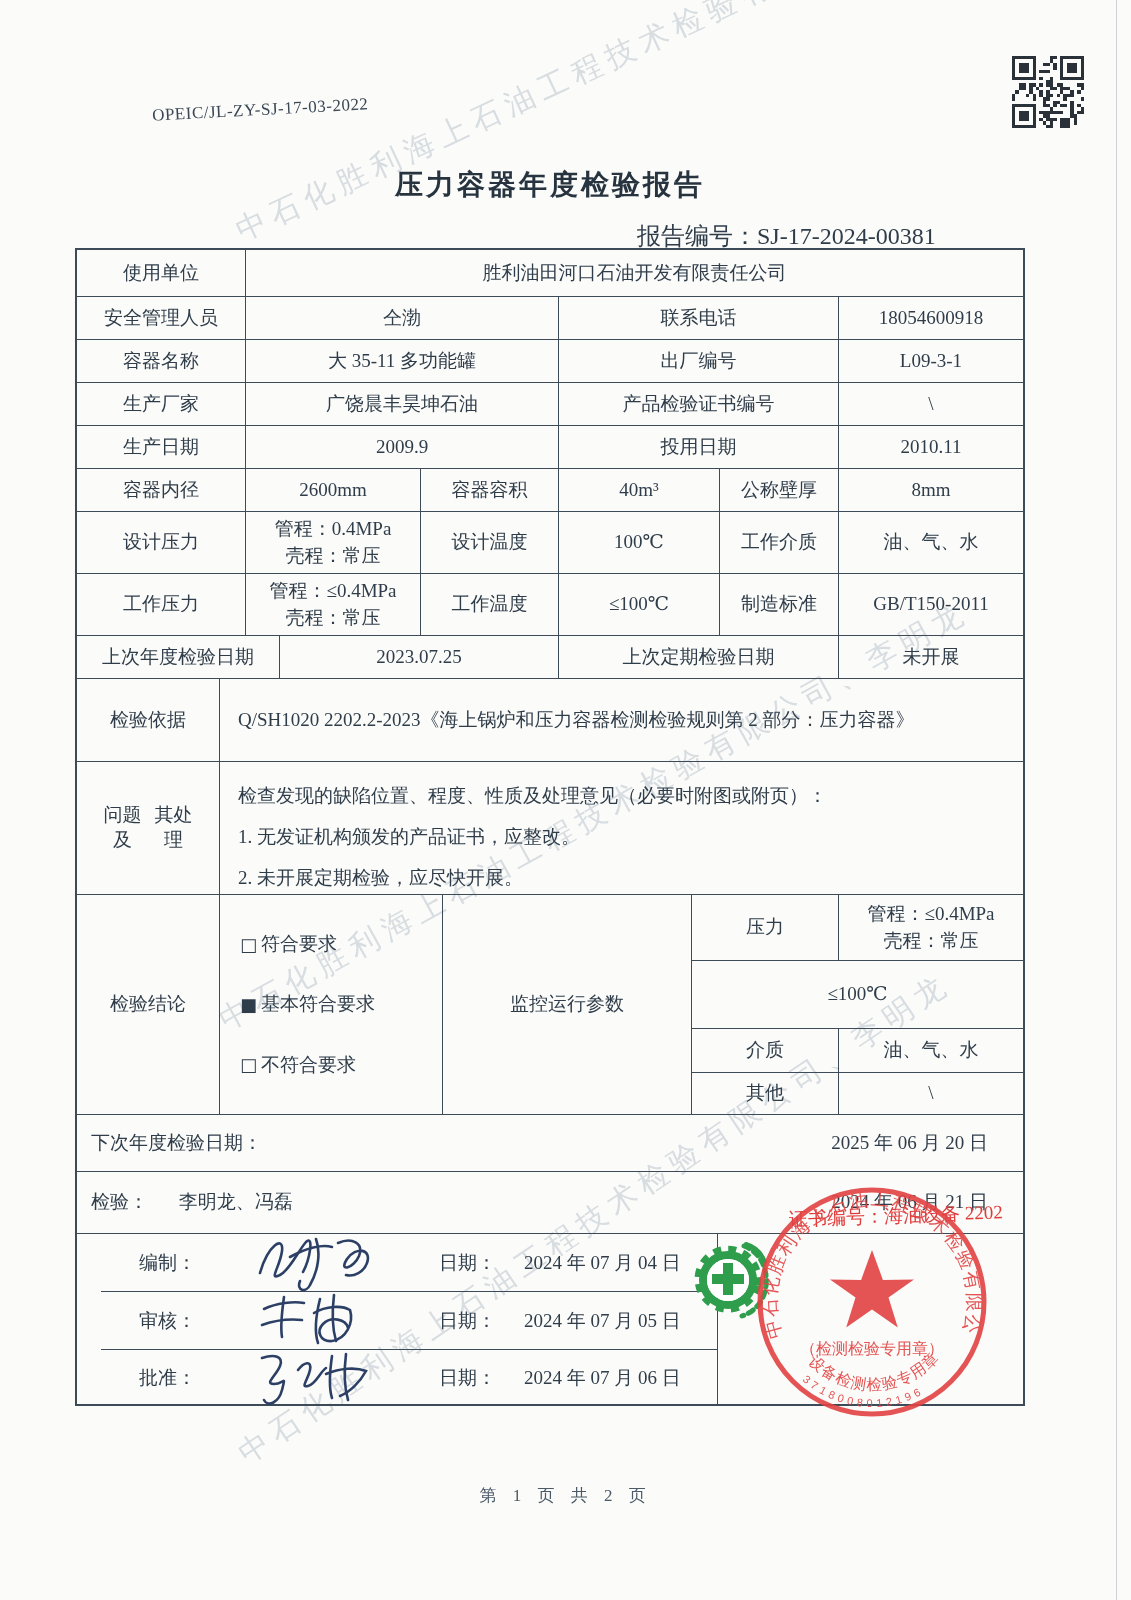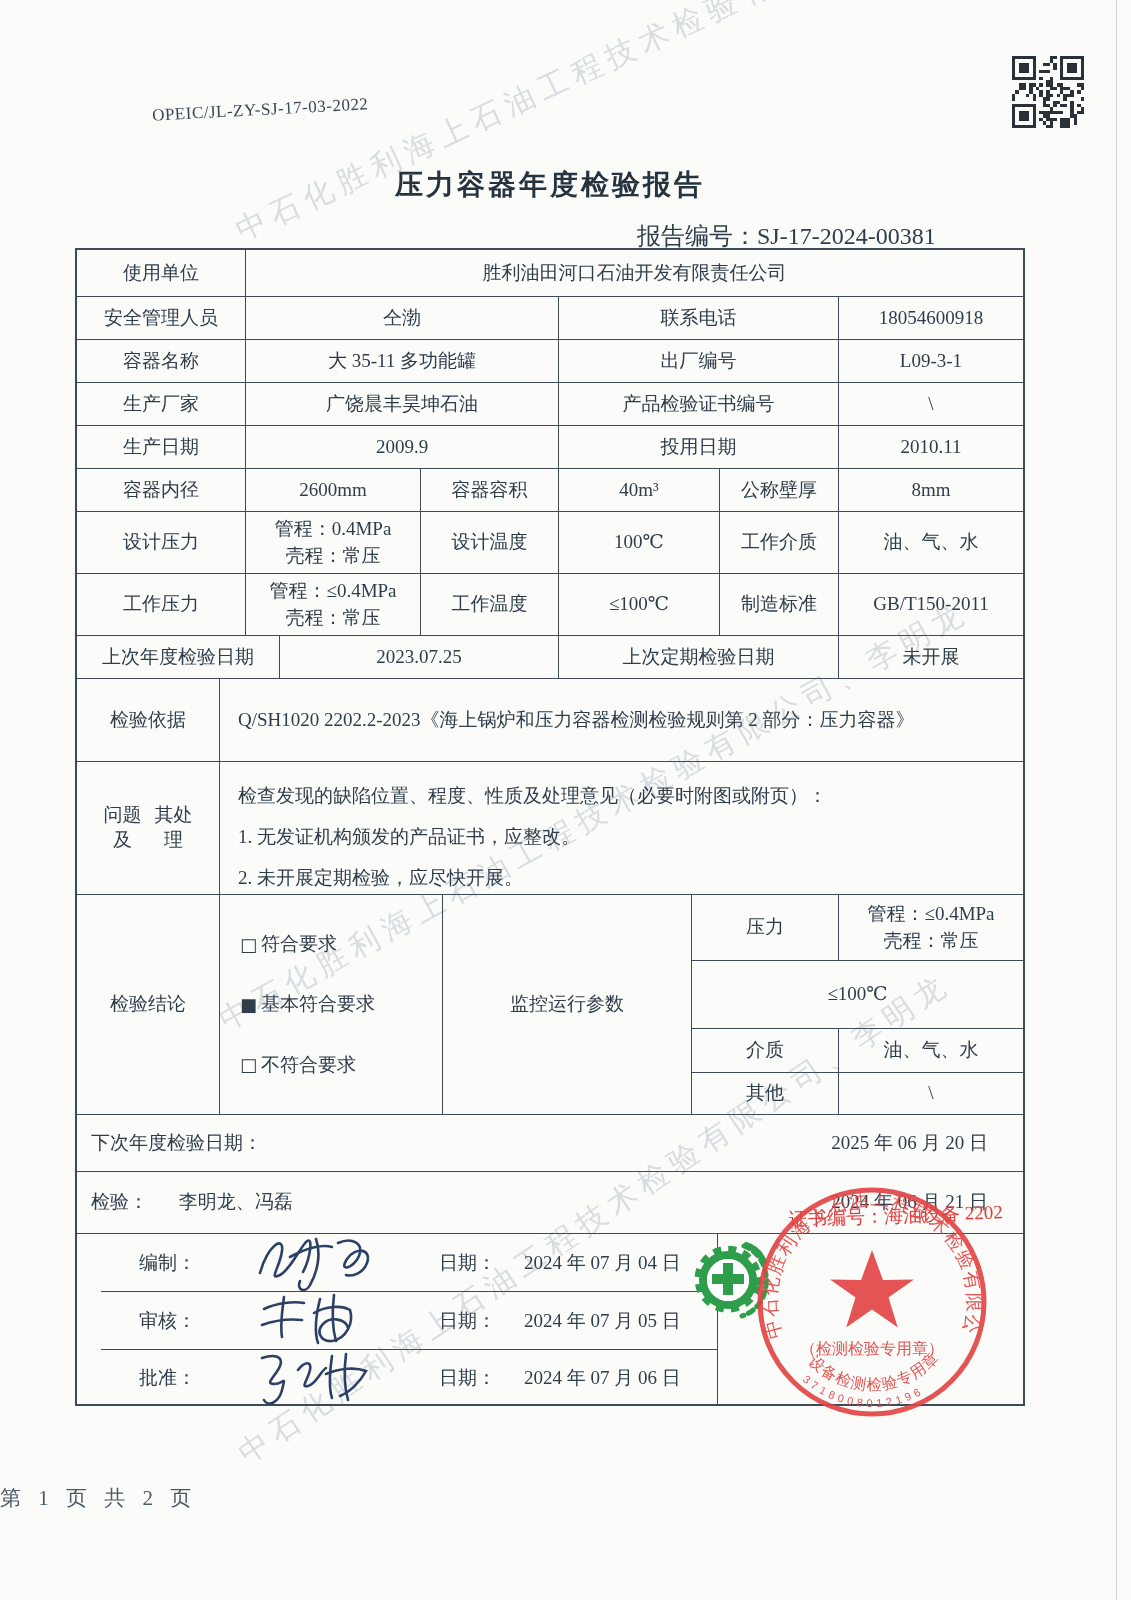--- a/index.html
+++ b/index.html
@@ -74,22 +74,22 @@
   .date-lab{margin-left:8px;}
   .date-val{margin-left:28px;}
   .stamp-cell{flex:1;}
 
   
   .cert-no{position:absolute;left:789px;top:1203px;font-size:19px;color:#e03c3c;
            transform:rotate(-2deg);white-space:nowrap;}
   .green-logo{position:absolute;left:690px;top:1240px;width:84px;height:80px;}
   .red-stamp{position:absolute;left:742px;top:1172px;width:260px;height:260px;opacity:.9;}
 
-  .footer{position:absolute;left:0;top:1484px;width:1131px;text-align:left;
-          font-size:21px;letter-spacing:6px;color:#4a5a68;}
+  .footer{position:absolute;left:0;top:1484px;width:1131px;text-align:center;
+          font-size:17px;letter-spacing:6px;color:#4a5a68;}
 </style>
 </head>
 <body>
 
 <div class="page">
 
   <div class="wm wm1">中石化胜利海上石油工程技术检验有限公司、李明龙</div>
   <div class="wm wm2">中石化胜利海上石油工程技术检验有限公司、李明龙</div>
   <div class="wm wm3">中石化胜利海上石油工程技术检验有限公司、李明龙</div>
   <div class="edge-line"></div>

